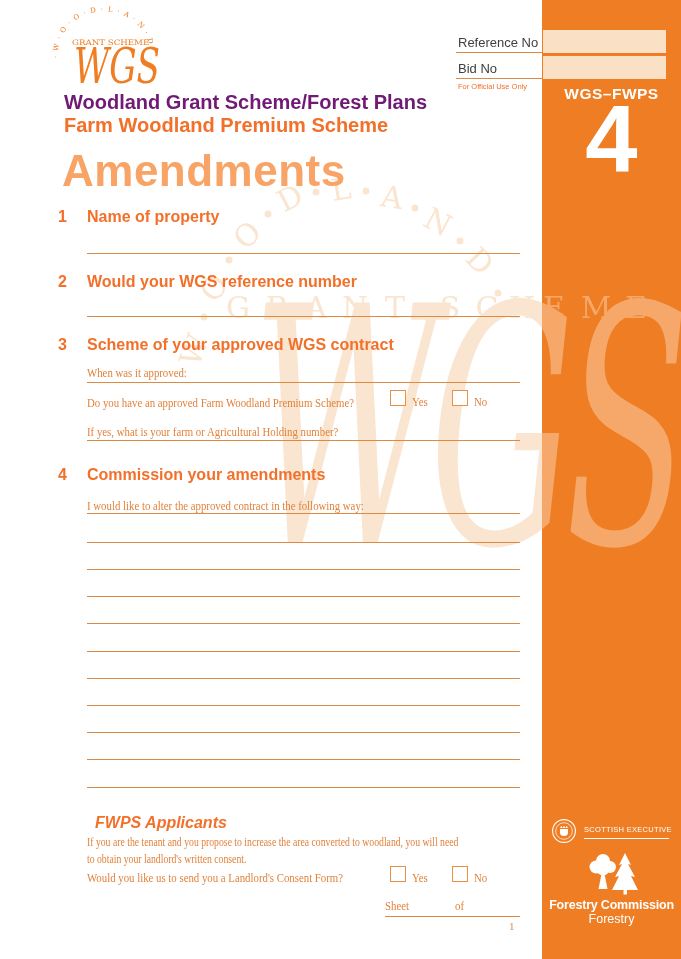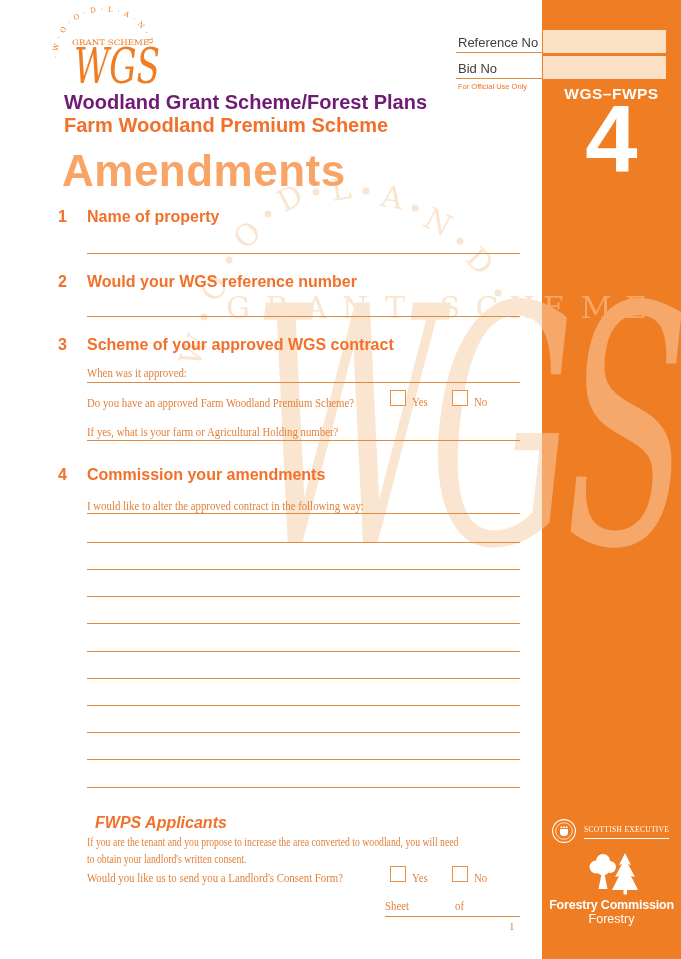--- a/index.html
+++ b/index.html
@@ -156,21 +156,21 @@
     <div class="body-serif" style="left:455px;top:898px;">of</div>
     <div class="rule" style="left:385px;top:916px;width:135px;"></div>
     <div class="abs" style="left:509px;top:920px;font:11px 'Liberation Serif',serif;color:#DD8B42;">1</div>
 
     <svg class="abs" style="left:551px;top:818px;" width="26" height="26" viewBox="0 0 26 26">
       <circle cx="13" cy="13" r="11.4" fill="none" stroke="#fff" stroke-width="1.1"></circle>
       <circle cx="13" cy="13" r="8.3" fill="none" stroke="#fff" stroke-width="0.7"></circle>
       <path d="M9,10 l1.3,-2.2 1.4,2.2 1.3,-2.2 1.4,2.2 1.3,-2.2 1.3,2.2 z" fill="#fff"></path>
       <path d="M9,11 h8 v3.5 a4,3.5 0 0 1 -8,0 z" fill="#fff"></path>
     </svg>
-    <div class="abs fc-text" style="left:584px;top:825px;font-size:7.5px;letter-spacing:0.3px;white-space:nowrap;font-family:Liberation Serif, serif;">SCOTTISH EXECUTIVE</div>
+    <div class="abs fc-text" style="left:584px;top:825px;font-size:7.5px;letter-spacing:0.3px;white-space:nowrap;">SCOTTISH EXECUTIVE</div>
     <div class="abs" style="left:584px;top:838px;width:85px;height:1px;background:#fff;"></div>
 
     <svg class="abs" style="left:586px;top:850px;" width="52" height="47" viewBox="0 0 52 47">
       <g fill="#fff">
         <circle cx="10" cy="17" r="6.5"></circle>
         <circle cx="17" cy="11" r="7"></circle>
         <circle cx="24" cy="17" r="6"></circle>
         <circle cx="17" cy="19" r="6.5"></circle>
         <path d="M15.5,24 L18.5,24 L21.5,39 L12.5,39 Z"></path>
         <polygon points="39,3 33,15 36,14 29,27 33,26 26,40 52,40 45,26 49,27 42,14 45,15"></polygon>

